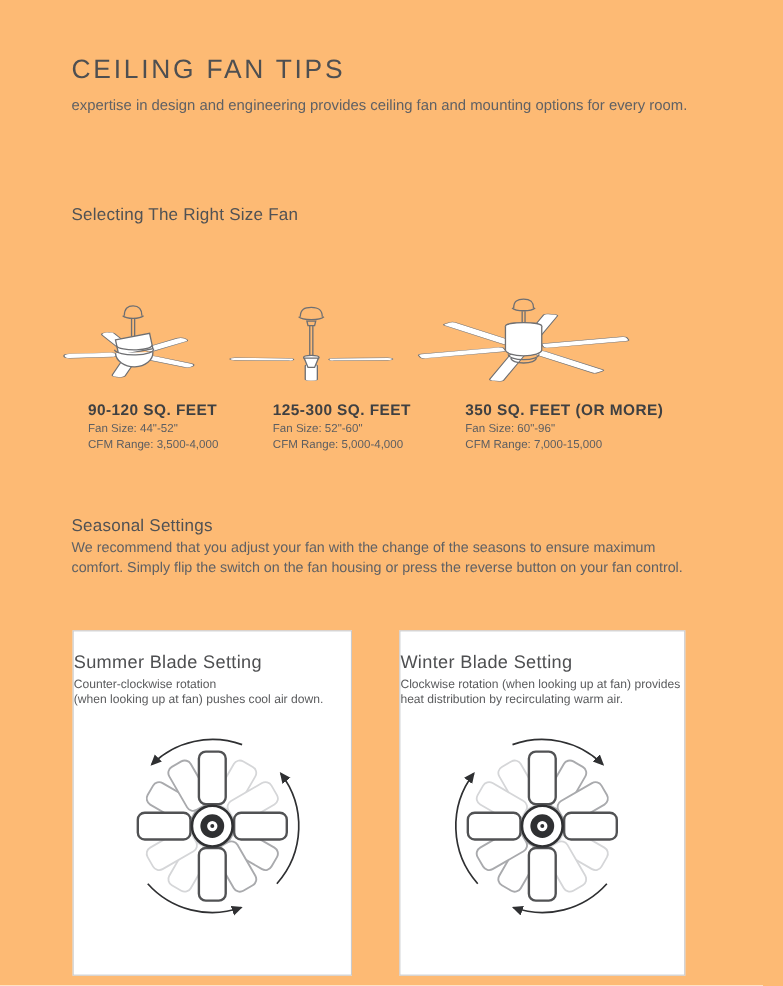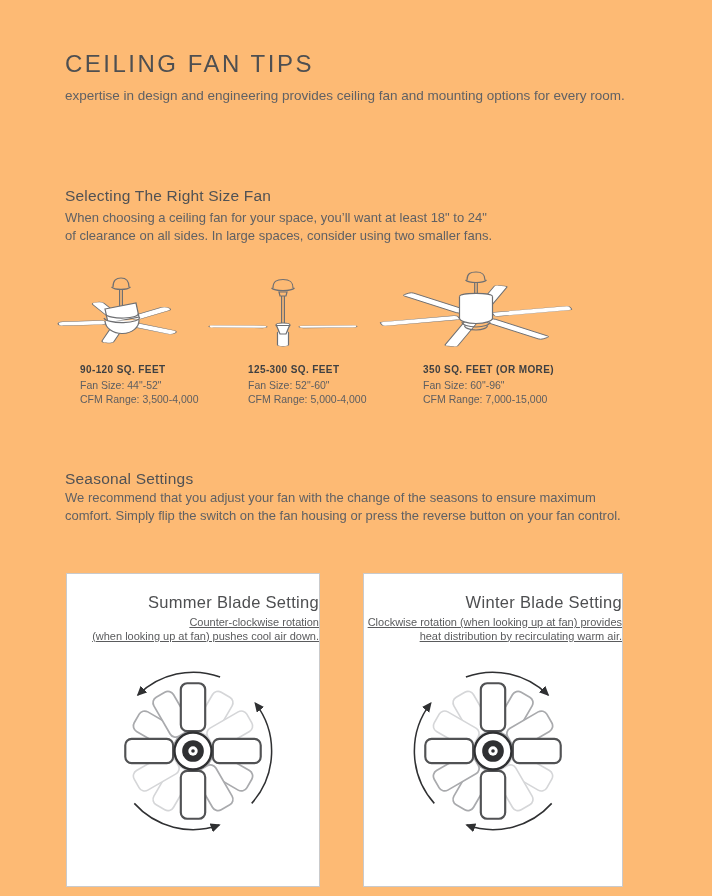--- a/index.html
+++ b/index.html
@@ -30,43 +30,43 @@
   .sizing-body { left:65px; top:209px; width:560px;
     font-size:13px; line-height:18px; color:#606164; }
 
   .fan-art { position:absolute; }
   .fan-art path, .fan-art line, .fan-art rect, .fan-art ellipse {
     vector-effect:none;
   }
 
   .caption { position:absolute; top:364px; }
   .cap-area {
-    font-size:10px; font-weight:700; color:#3f4042;
+    font-size:14px; font-weight:700; color:#3f4042;
     letter-spacing:0.4px; margin-bottom:4px;
   }
   .cap-detail { font-size:10.5px; color:#5d5e61; line-height:13.5px; }
 
   
   .seasonal-heading { left:65px; top:470px;text-align:right; }
   .seasonal-body { left:65px; top:489px; width:600px;
     font-size:13px; line-height:18px; color:#606164; }
 
   .season-card {
     position:absolute; top:573px; height:314px;
     border:1px solid #c9cacc; background:#ffffff;
-    text-align:right;
+    text-align:left;
   }
   .card-summer { left:66px;  width:254px; }
   .card-winter { left:363px; width:260px; }
   .card-title {
     margin-top:19px; font-size:16.5px; color:#4e4f51;
     letter-spacing:0.3px; font-weight:400;
   }
   .card-desc {
-    margin-top:4px; font-size:11px; line-height:13.5px; color:#5a5b5d;text-decoration:underline;
+    margin-top:4px; font-size:11px; line-height:13.5px; color:#5a5b5d;
   }
   .diagram { display:block; margin:15px auto 0 auto; }
 
   
   .gl  { stroke:#d5d6d8; fill:#ffffff; stroke-width:1.8; }
   .gm  { stroke:#a9aaad; fill:#ffffff; stroke-width:1.9; }
   .mb  { stroke:#515254; fill:#ffffff; stroke-width:2.4; }
   .arc { stroke:#2f3032; fill:none; stroke-width:1.7; }
 
   
@@ -77,24 +77,20 @@
 <body>
 
 <div id="page">
 
   <h1 class="abs page-title">CEILING FAN TIPS</h1>
   <div class="abs intro">
     <div>expertise in design and engineering provides ceiling fan and mounting options for every room.</div>
   </div>
 
   <div class="abs section-heading sizing-heading">Selecting The Right Size Fan</div>
-  <div class="abs sizing-body">
-    <div>When choosing a ceiling fan for your space, you’ll want at least 18" to 24"</div>
-    <div>of clearance on all sides. In large spaces, consider using two smaller fans.</div>
-  </div>
 
   <svg class="fan-art" style="left:53px; top:276px;" width="140" height="76" viewBox="0 0 140 76">
     <g class="artf">
       <g transform="translate(68,46) scale(1,0.34)">
         <rect transform="rotate(265)" x="-6" y="-63" width="12" height="48" rx="5"></rect>
         <rect transform="rotate(337)" x="-6" y="-63" width="12" height="48" rx="5"></rect>
         <rect transform="rotate(49)" x="-6" y="-63" width="12" height="48" rx="5"></rect>
         <rect transform="rotate(121)" x="-6" y="-63" width="12" height="48" rx="5"></rect>
         <rect transform="rotate(193)" x="-6" y="-63" width="12" height="48" rx="5"></rect>
       </g>

